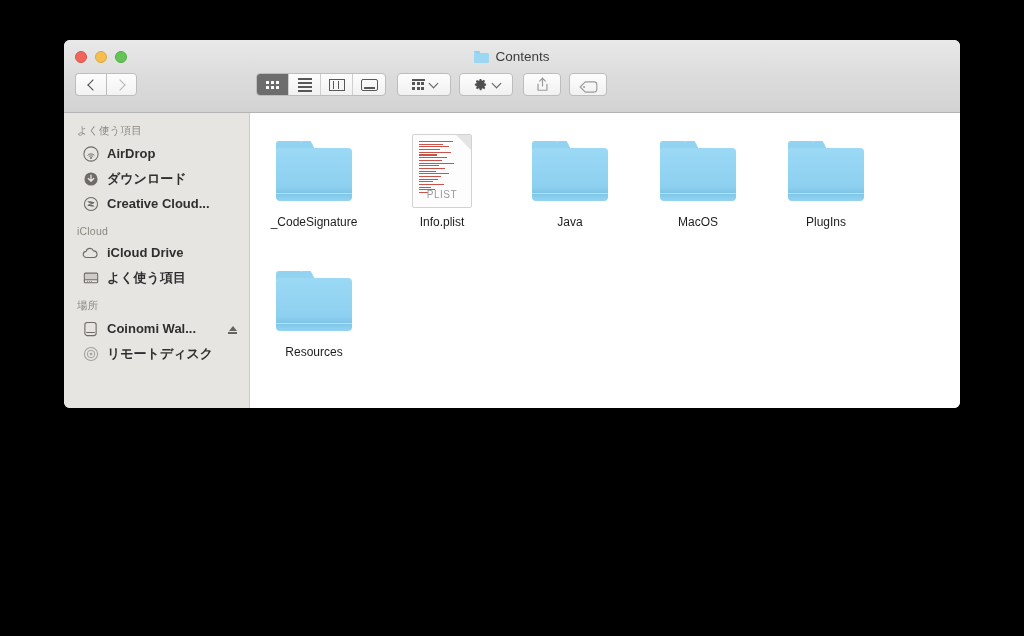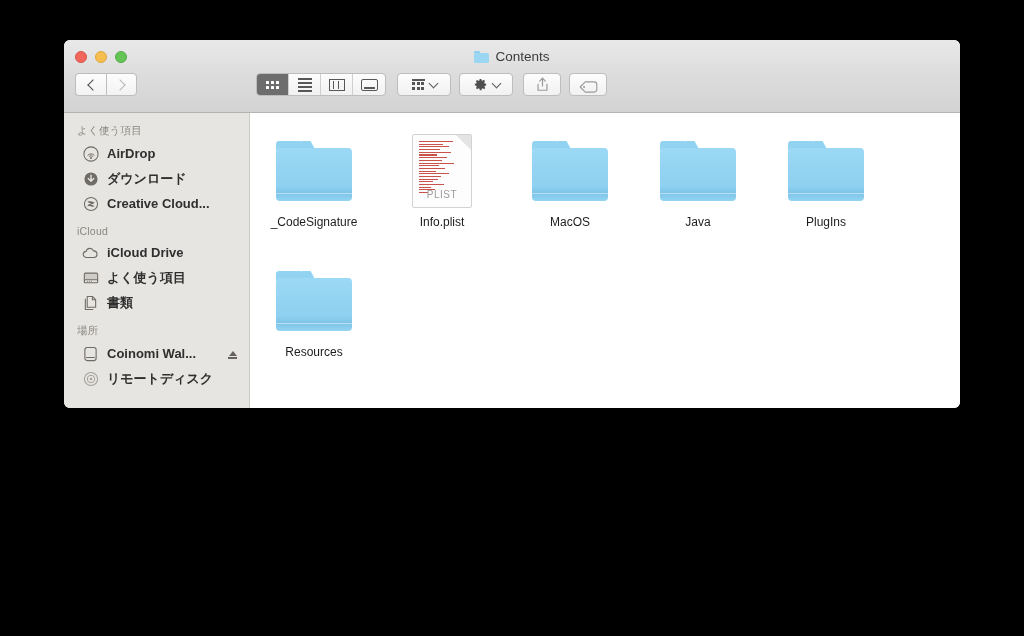--- a/index.html
+++ b/index.html
@@ -578,30 +578,20 @@
             <rect x="1.5" y="1.5" width="15" height="9.5" rx="1.3" stroke="#6f6b66" stroke-width="1.2" fill="#cfccc7"></rect>
             <rect x="1.5" y="9" width="15" height="3.4" rx="1" fill="#e7e5e2" stroke="#6f6b66" stroke-width="1.2"></rect>
             <circle cx="5" cy="10.7" r="0.6" fill="#6f6b66"></circle>
             <circle cx="7.2" cy="10.7" r="0.6" fill="#6f6b66"></circle>
             <circle cx="9.4" cy="10.7" r="0.6" fill="#6f6b66"></circle>
           </svg>
         </span>
         <span class="sb-label">よく使う項目</span>
       </div>
 
-      <div class="sb-item">
-        <span class="sb-icon">
-          <svg width="15" height="16" viewBox="0 0 16 17" aria-hidden="true">
-            <path d="M4.5 1.5 H10 L13.5 5 V13 H4.5 Z" stroke="#6f6b66" stroke-width="1.15" fill="none" stroke-linejoin="round"></path>
-            <path d="M10 1.5 V5 H13.5" stroke="#6f6b66" stroke-width="1.15" fill="none" stroke-linejoin="round"></path>
-            <path d="M2.5 4 V15.5 H11" stroke="#6f6b66" stroke-width="1.15" fill="none" stroke-linejoin="round"></path>
-          </svg>
-        </span>
-        <span class="sb-label">書類</span>
-      </div>
 
       <div class="sb-section-title">場所</div>
 
 
       <div class="sb-item">
         <span class="sb-icon">
           <svg width="15" height="16" viewBox="0 0 16 17" aria-hidden="true">
             <rect x="2" y="1.5" width="12" height="14" rx="2.4" stroke="#6f6b66" stroke-width="1.2" fill="none"></rect>
             <line x1="3.4" y1="12.3" x2="12.6" y2="12.3" stroke="#6f6b66" stroke-width="1.1"></line>
           </svg>
@@ -672,31 +662,31 @@
           <div class="file-label">Info.plist</div>
         </div>
 
         <div class="file-cell">
           <div class="file-icon-wrap">
             <div class="folder-ico">
               <span class="tab"></span>
                 <span class="body"></span>
             </div>
           </div>
-          <div class="file-label">MacOS</div>
+          <div class="file-label">Java</div>
         </div>
 
         <div class="file-cell">
           <div class="file-icon-wrap">
             <div class="folder-ico">
               <span class="tab"></span>
                 <span class="body"></span>
             </div>
           </div>
-          <div class="file-label">Java</div>
+          <div class="file-label">MacOS</div>
         </div>
 
         <div class="file-cell">
           <div class="file-icon-wrap">
             <div class="folder-ico">
               <span class="tab"></span>
                 <span class="body"></span>
             </div>
           </div>
           <div class="file-label">PlugIns</div>

